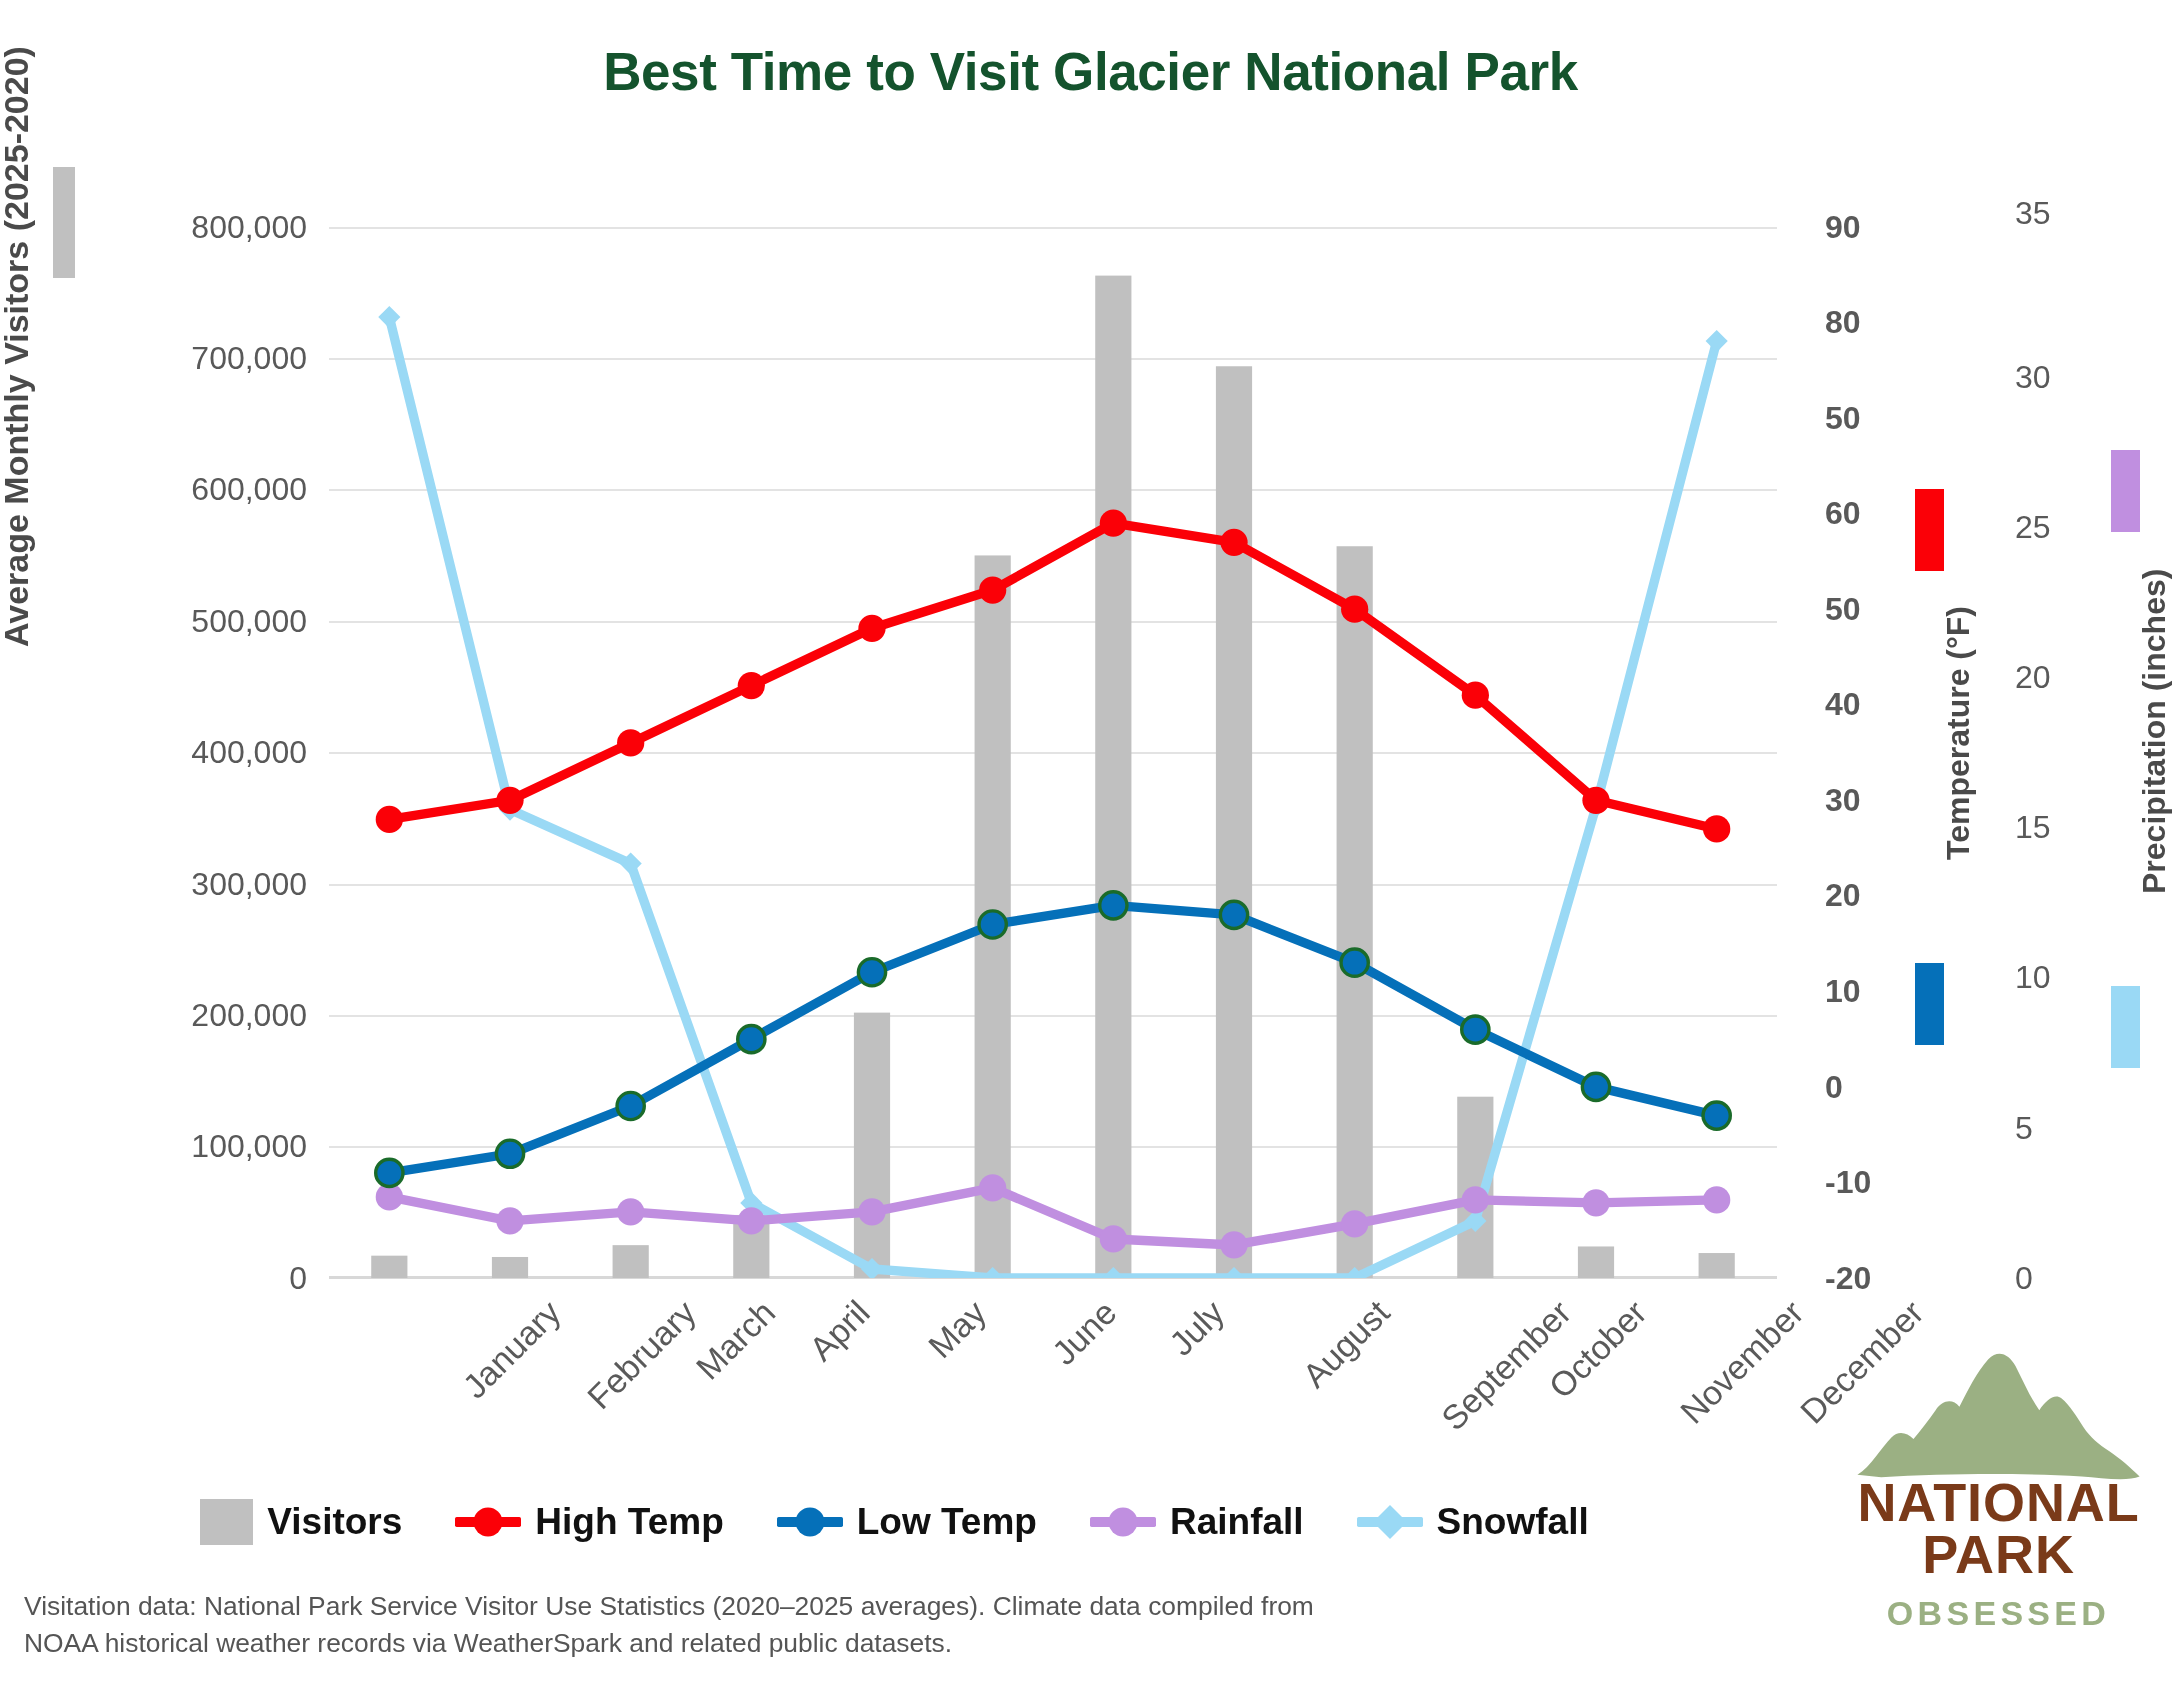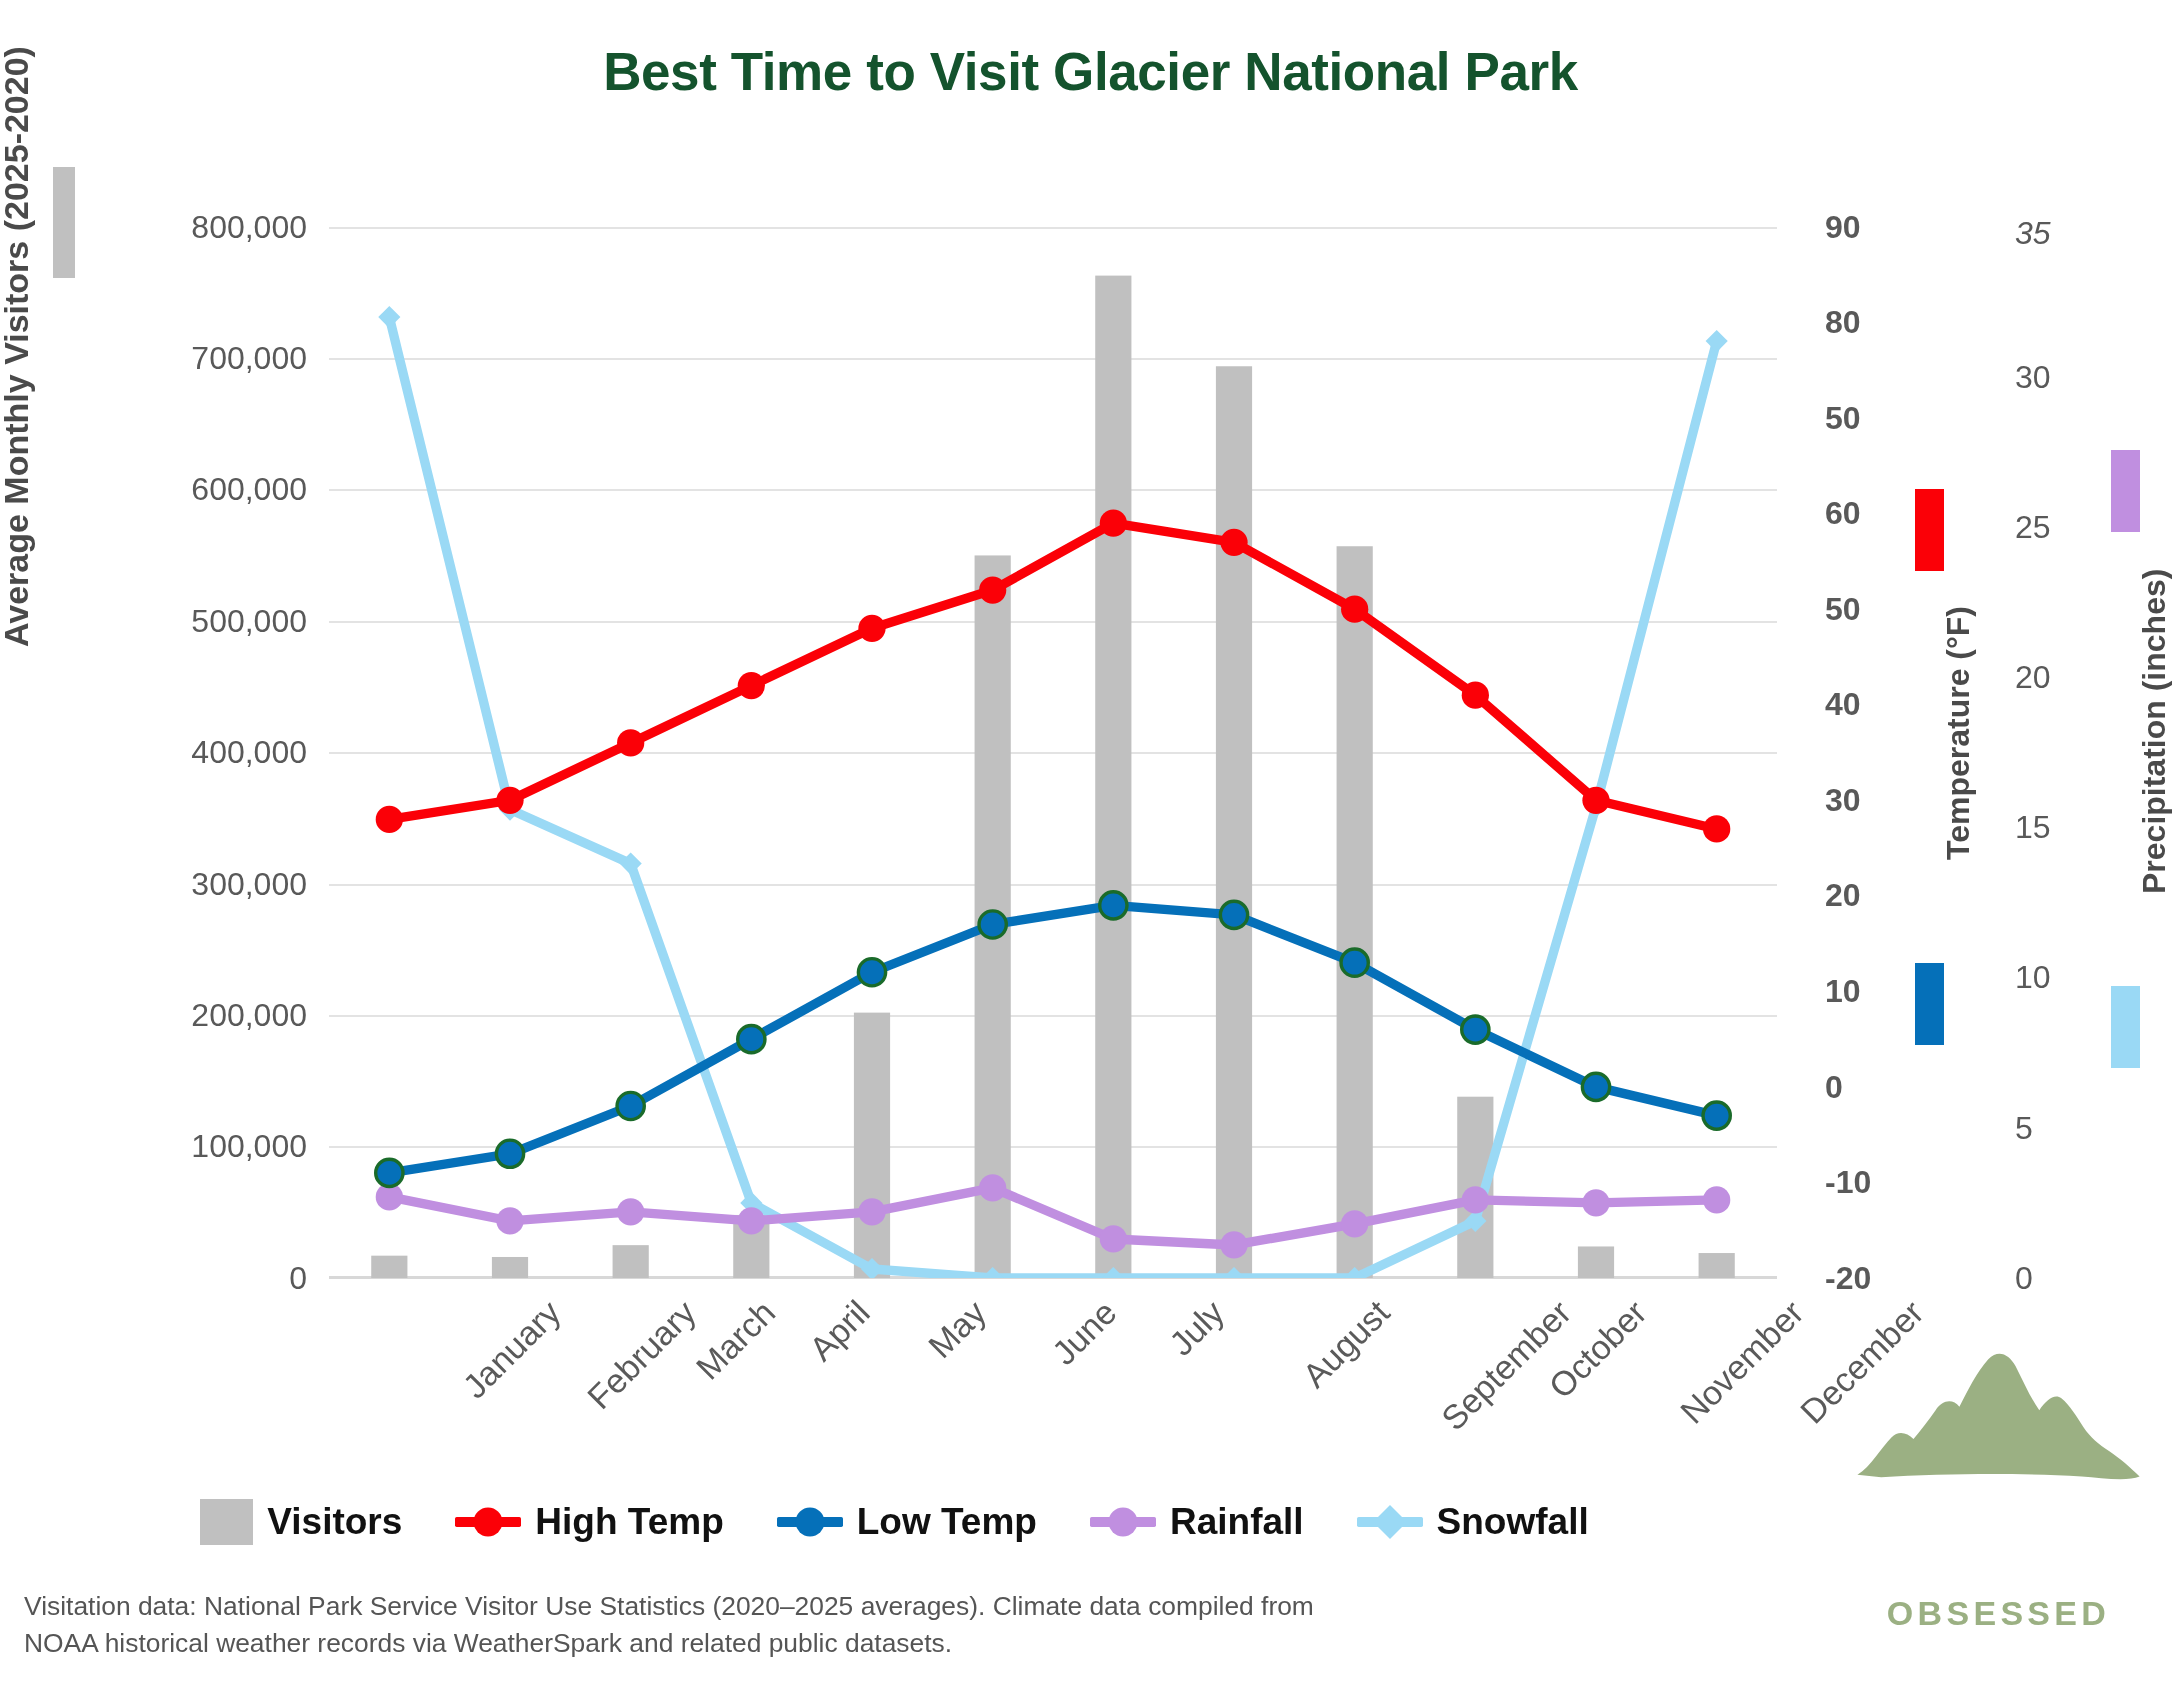--- a/index.html
+++ b/index.html
@@ -139,21 +139,21 @@
       <div class="t2tick" style="top: 991px;">10</div>
       <div class="t2tick" style="top: 1087px;">0</div>
       <div class="t2tick" style="top: 1182px;">-10</div>
       <div class="t2tick" style="top: 1278px;">-20</div>
     </div>
   <div class="temp-sw-red"></div>
   <div class="temp-sw-blue"></div>
   <div class="ylabel-temp">Temperature (°F)</div>
 
   <div id="prec-ticks">
-      <div class="t3tick" style="top: 233px; font-style: italic;">35</div>
+      <div class="t3tick" style="top: 213px;">35</div>
       <div class="t3tick" style="top: 377px;">30</div>
       <div class="t3tick" style="top: 527px;">25</div>
       <div class="t3tick" style="top: 677px;">20</div>
       <div class="t3tick" style="top: 827px;">15</div>
       <div class="t3tick" style="top: 977px;">10</div>
       <div class="t3tick" style="top: 1128px;">5</div>
       <div class="t3tick" style="top: 1278px;">0</div>
     </div>
   <div class="prec-sw-purple"></div>
   <div class="prec-sw-cyan"></div>
@@ -288,17 +288,21 @@
 
   <div class="logo">
     <svg viewBox="0 0 356 160" width="303" height="136">
       <path d="M12 148 C28 138 40 116 52 104 C60 96 70 98 78 106 C86 96 96 84 104 72
                C112 60 124 58 132 68 C142 48 152 28 166 12 C178 0 190 6 198 20
                C208 40 216 58 226 72 C234 60 244 52 252 58 C262 66 270 80 278 92
                C286 104 296 112 308 120 C320 128 334 140 344 150
                C330 156 300 152 276 150 C240 148 200 147 170 147
                C130 147 80 148 40 151 Z" fill="#9bb083"></path>
     </svg>
+    <div class="logo-np">
+      <span>NATIONAL</span><br>
+      <span>PARK</span>
+    </div>
     <div class="logo-ob">OBSESSED</div>
   </div>
 
 </div>
 
 
 </body></html>

